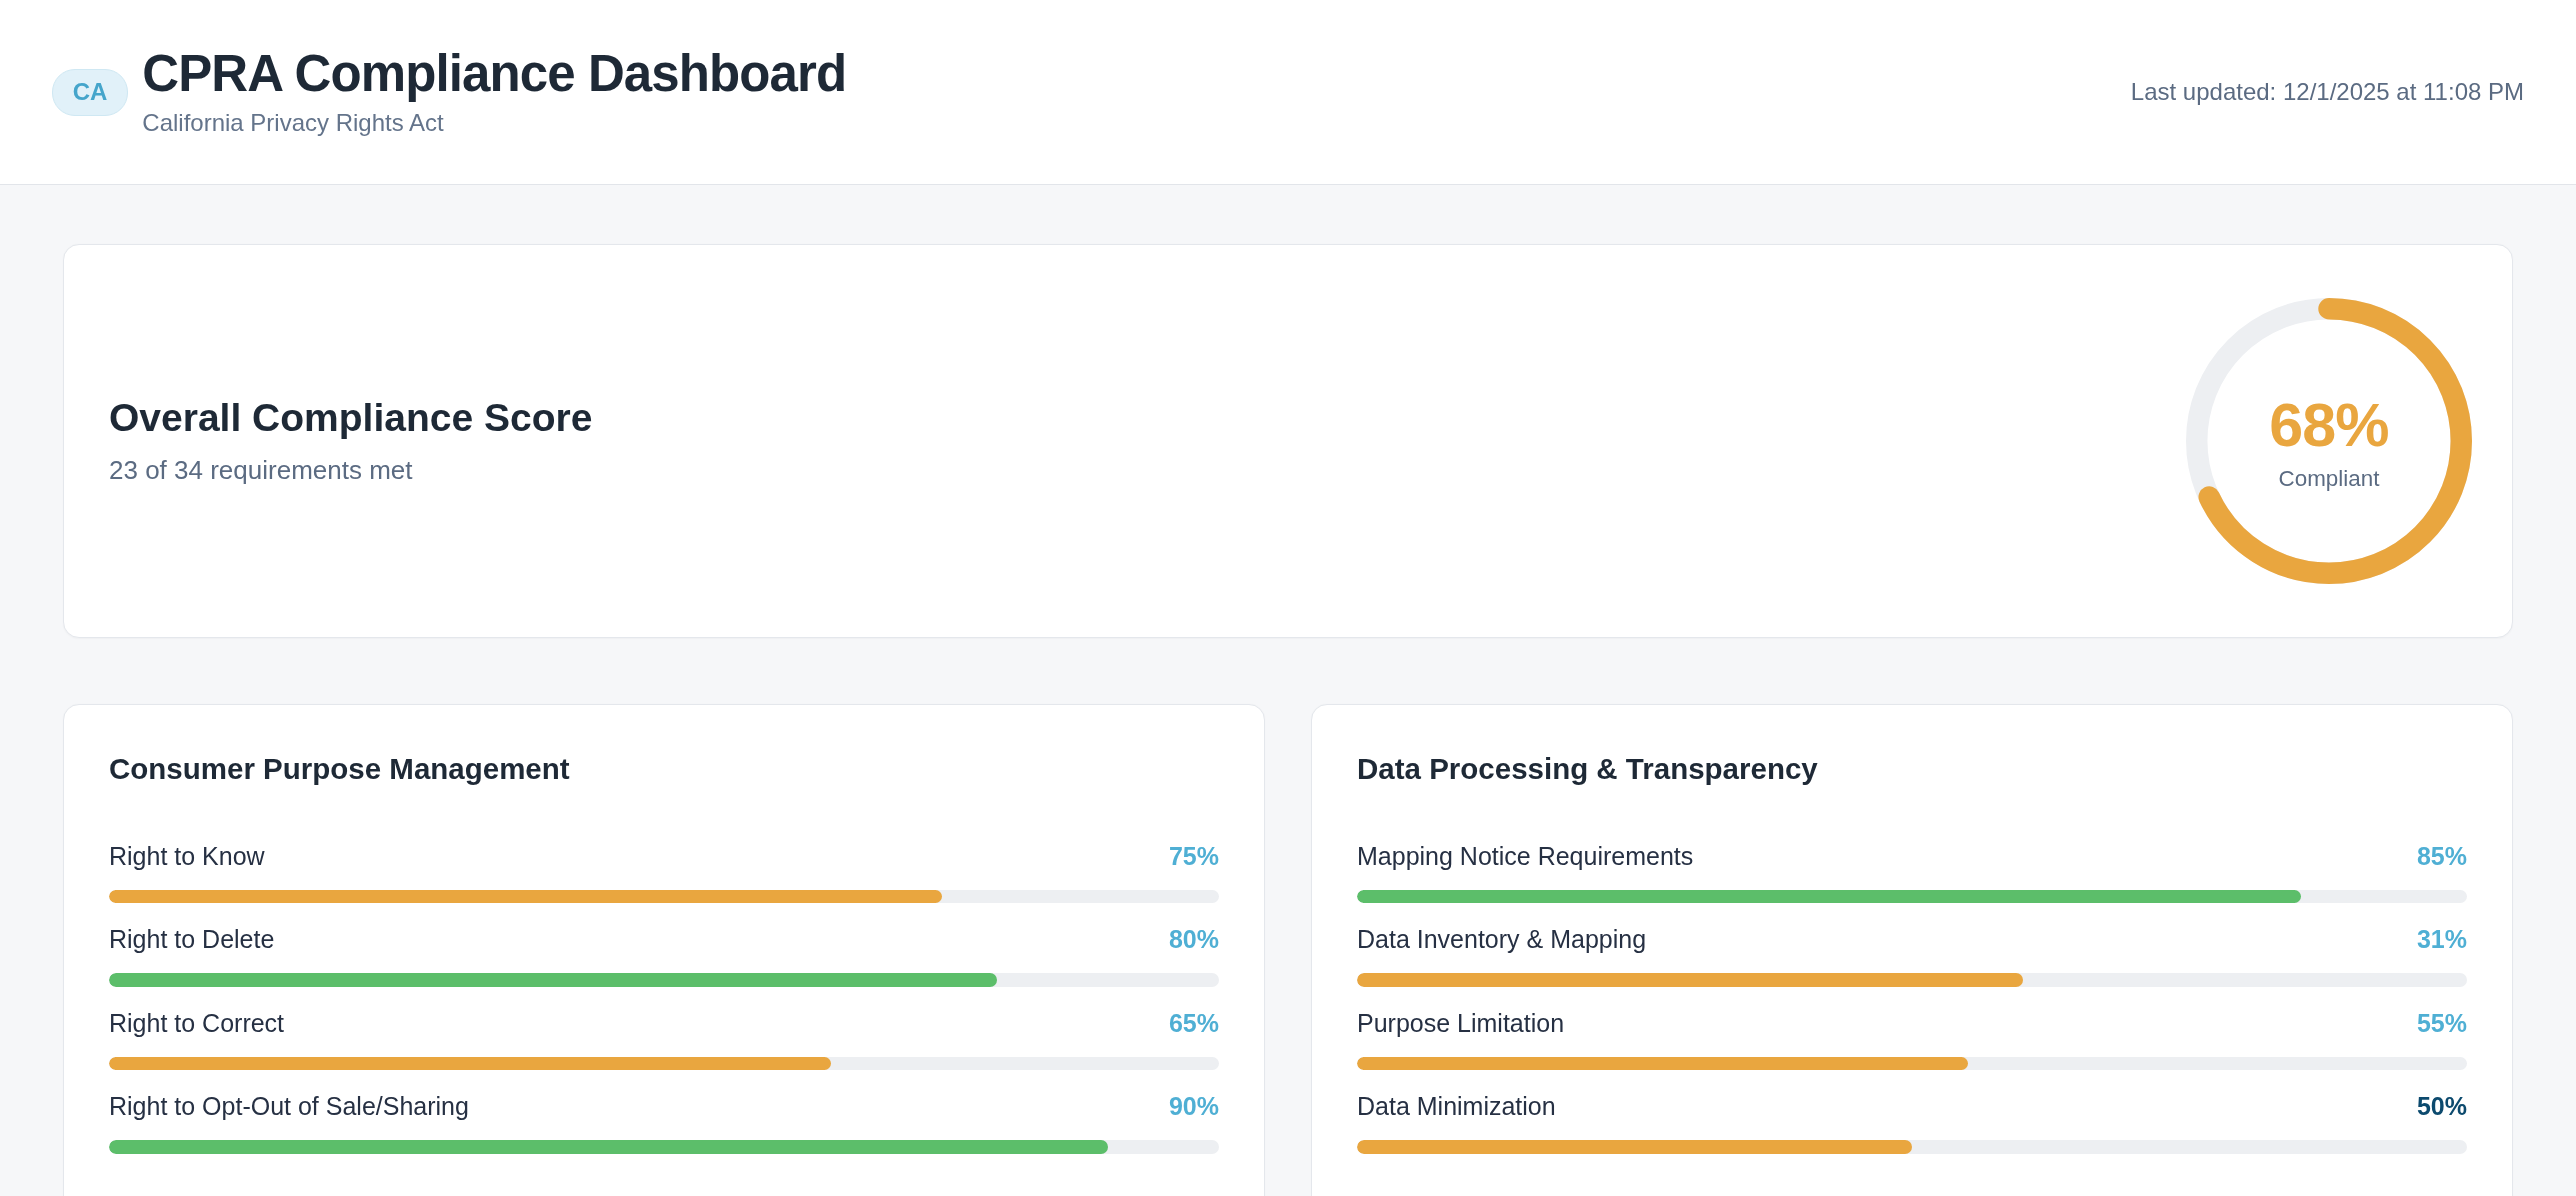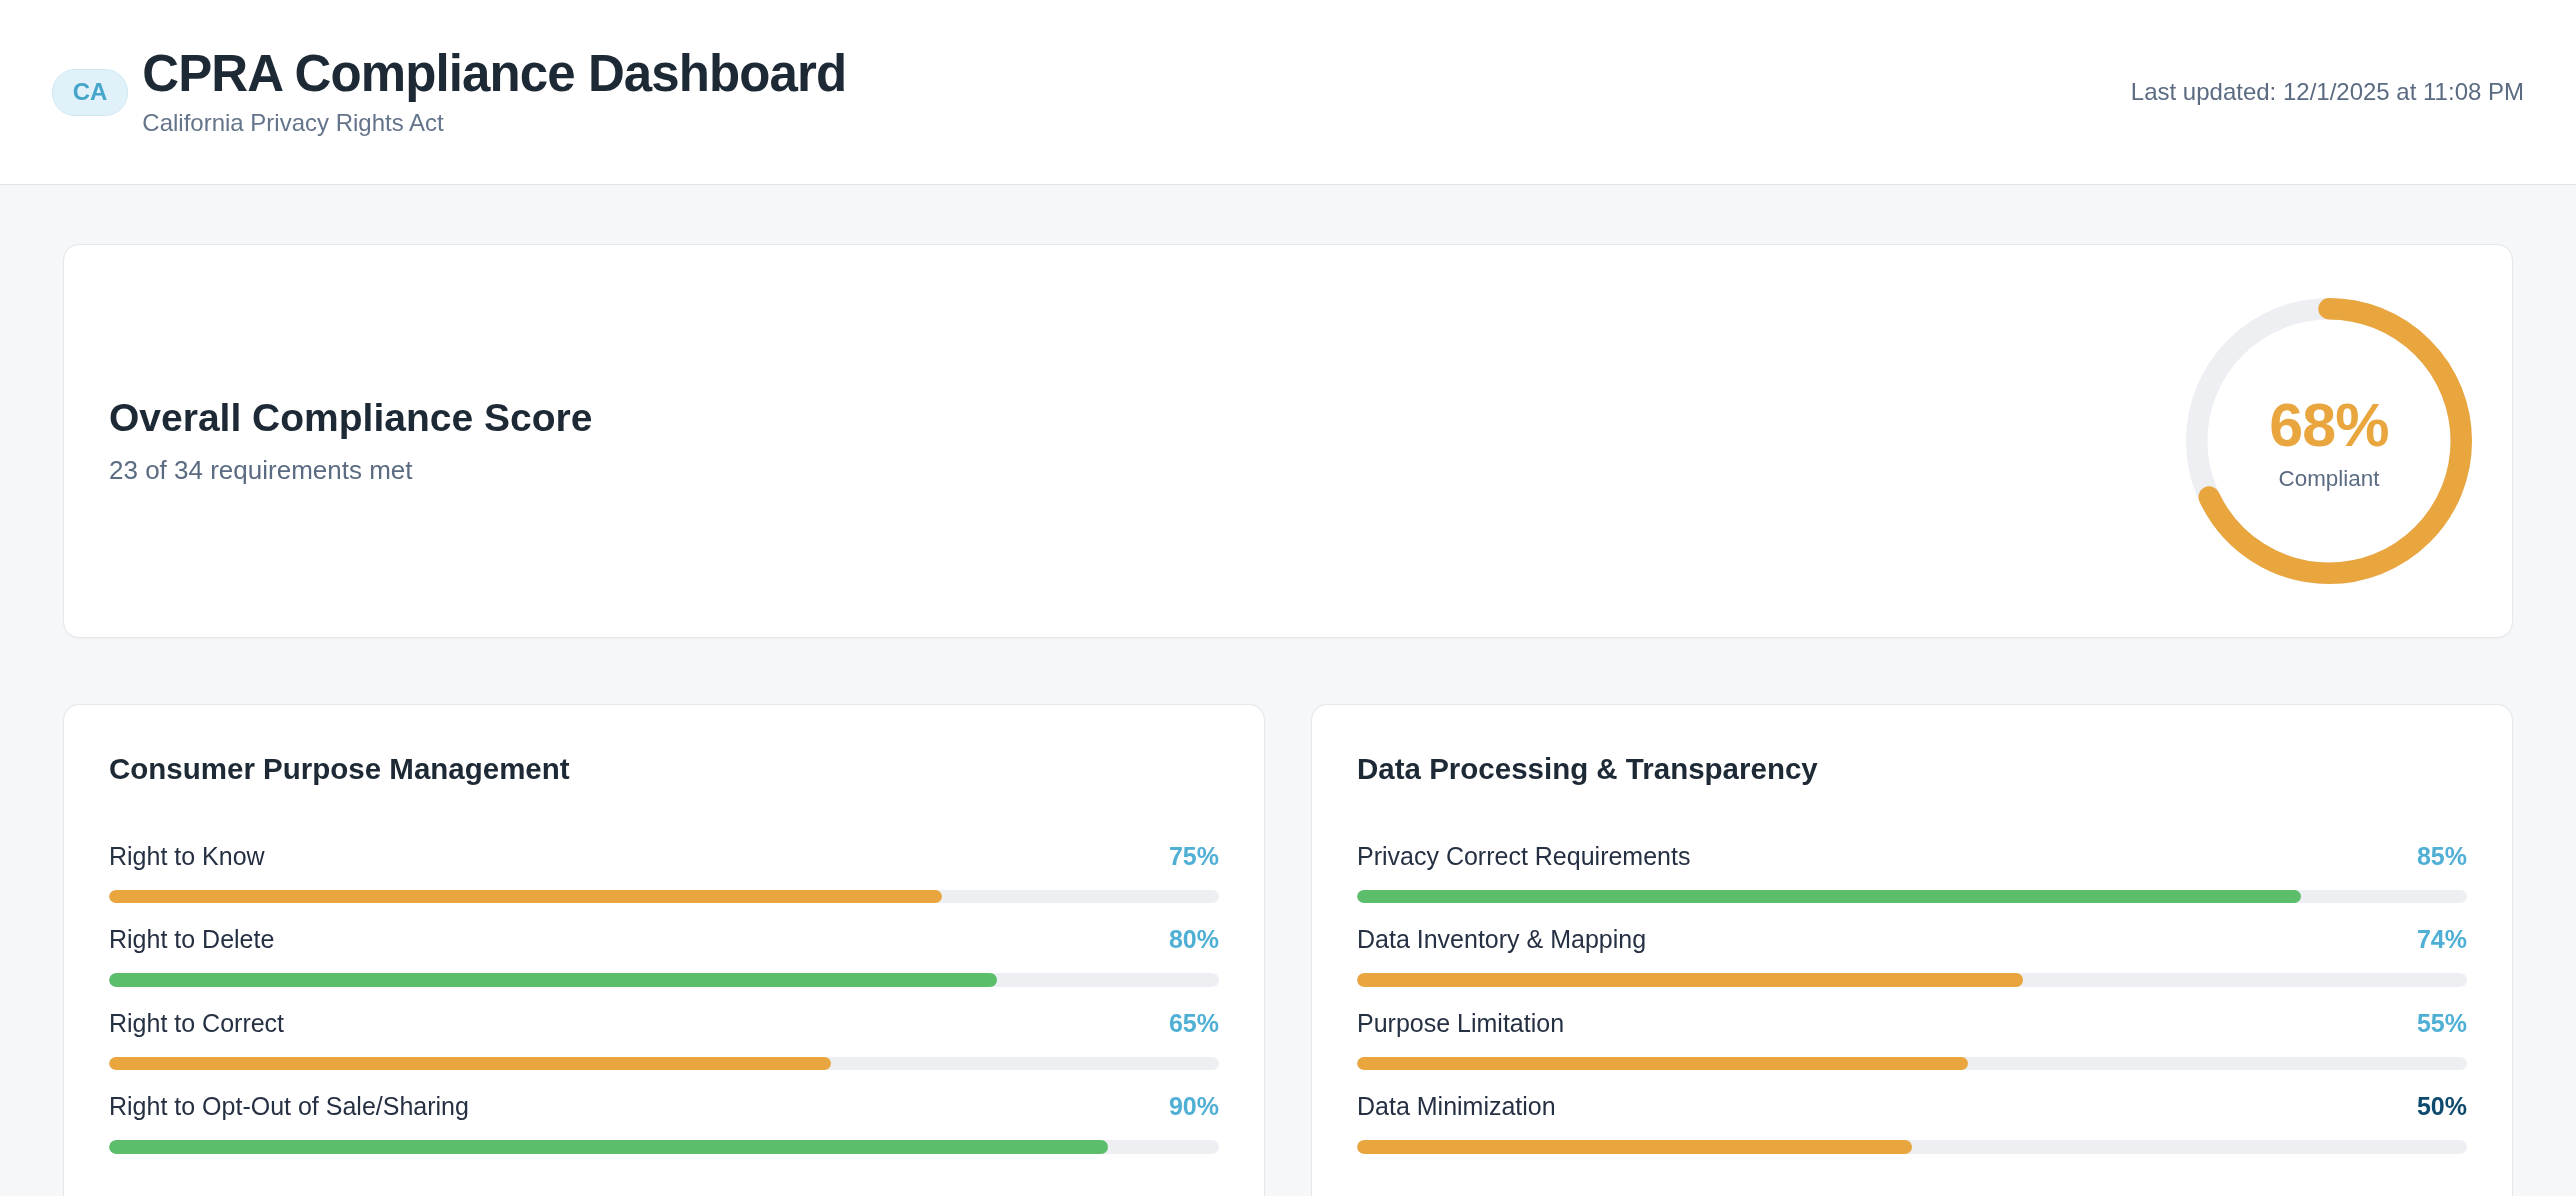--- a/index.html
+++ b/index.html
@@ -158,32 +158,32 @@
 
       </div>
     </div>
 
     <div class="card">
       <div class="card-title">Data Processing &amp; Transparency</div>
       <div class="items">
 
         <div class="item">
           <div class="item-row">
-            <span class="item-label">Privacy Correct Requirements</span>
+            <span class="item-label">Mapping Notice Requirements</span>
             <span class="item-pct" style="color: rgb(79, 175, 212);">85%</span>
           </div>
           <div class="bar-track">
             <div class="bar-fill" style="width: 85%; background: rgb(92, 190, 106);"></div>
           </div>
         </div>
 
         <div class="item">
           <div class="item-row">
             <span class="item-label">Data Inventory &amp; Mapping</span>
-            <span class="item-pct" style="color: rgb(79, 175, 212);">74%</span>
+            <span class="item-pct" style="color: rgb(79, 175, 212);">31%</span>
           </div>
           <div class="bar-track">
             <div class="bar-fill" style="width: 60%; background: rgb(233, 166, 63);"></div>
           </div>
         </div>
 
         <div class="item">
           <div class="item-row">
             <span class="item-label">Purpose Limitation</span>
             <span class="item-pct" style="color: rgb(79, 175, 212);">55%</span>

